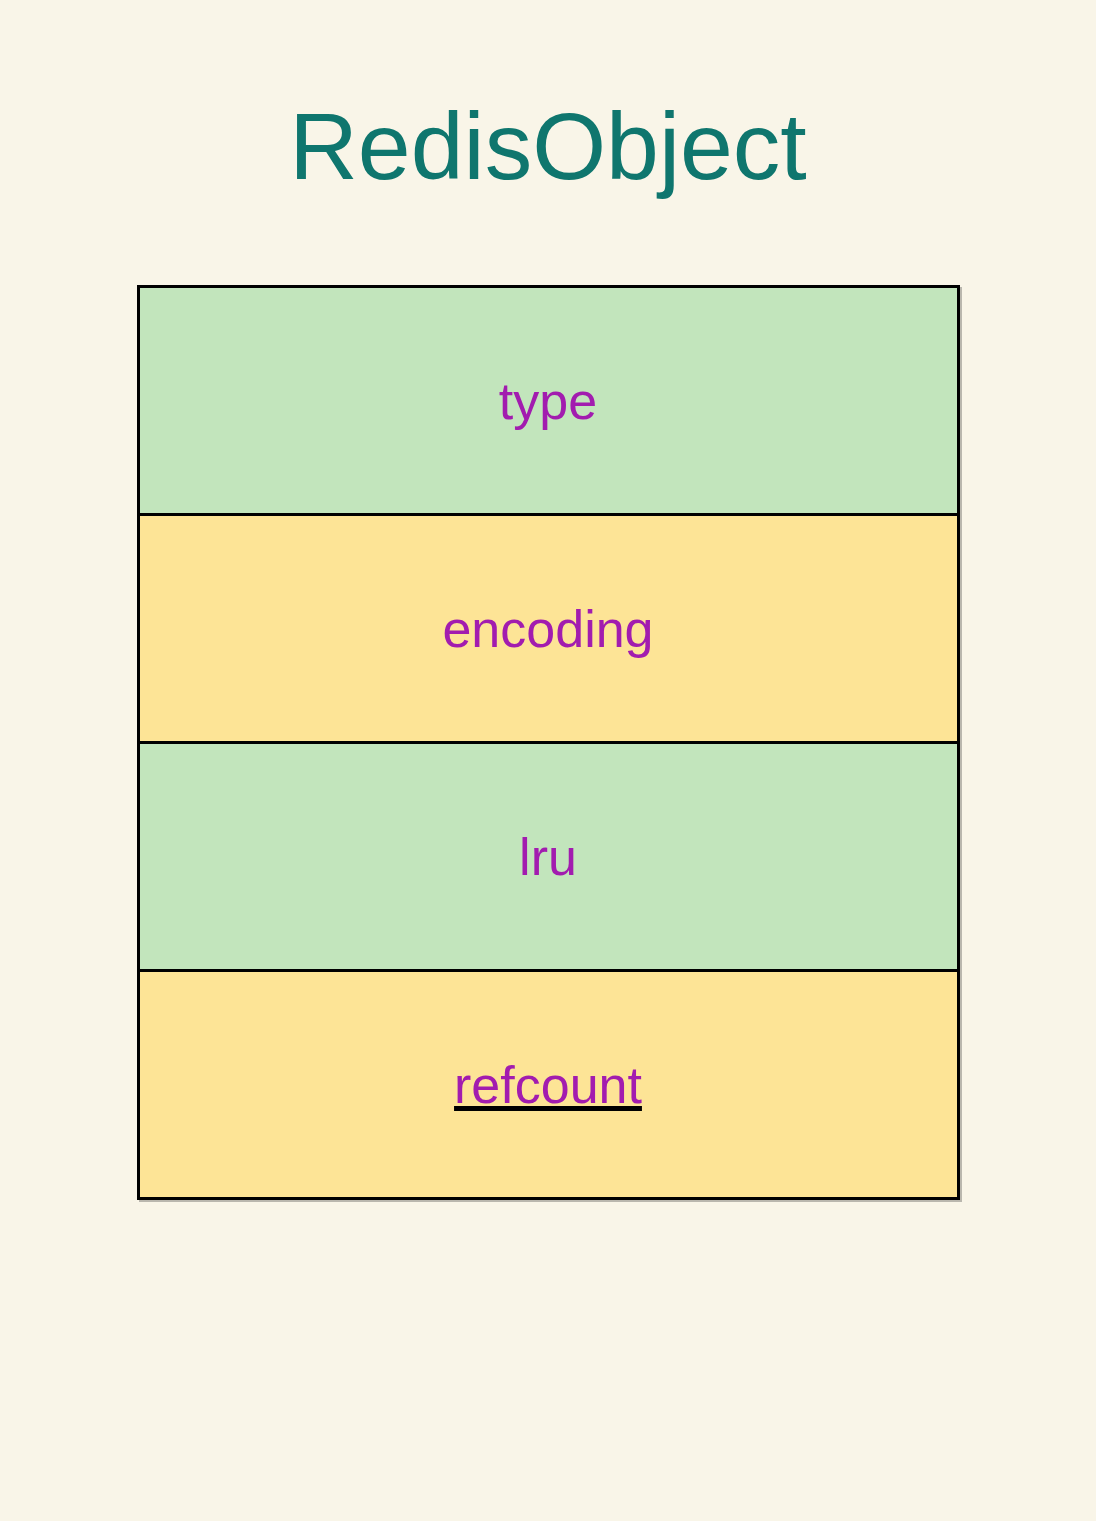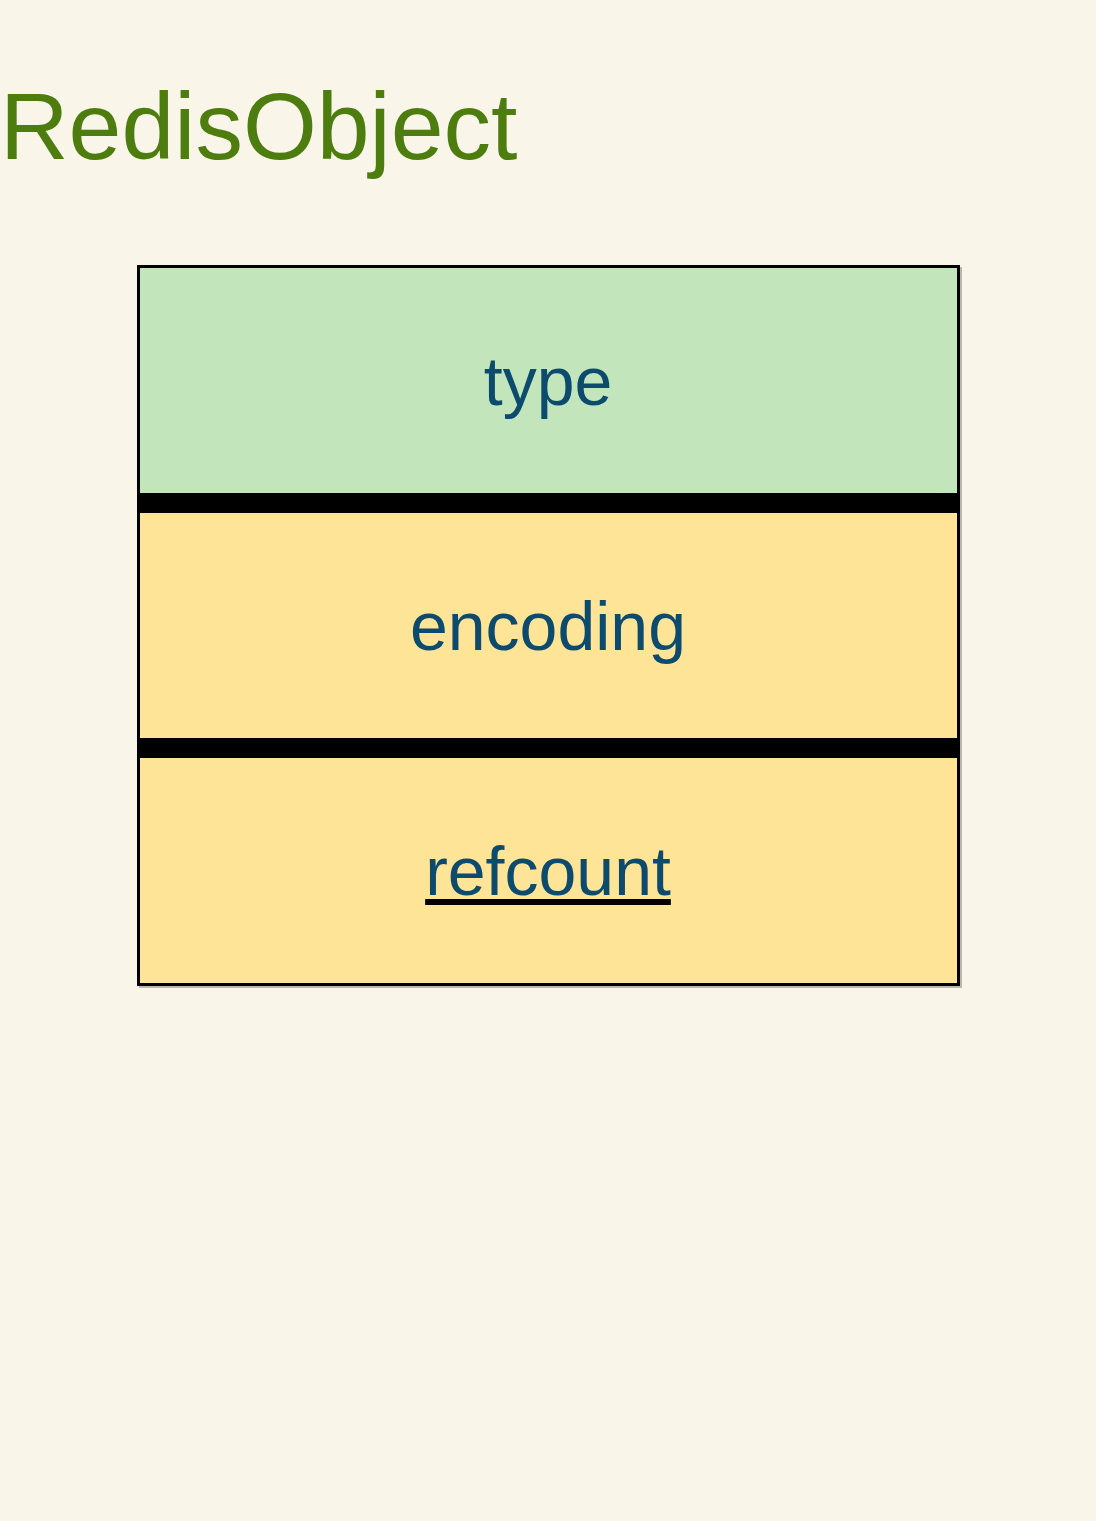--- a/index.html
+++ b/index.html
@@ -14,65 +14,69 @@
     color: #000000;
     overflow: hidden;
   }
   .page {
     width: 1096px;
     height: 1521px;
     position: relative;
   }
   .title {
     margin: 0;
-    padding-top: 72px;
+    padding-top: 92px;
+    text-align: center;
     font-size: 95px;
     font-weight: 400;
     letter-spacing: 0px;
     line-height: 1.15;
-    color: #4d7c0f;
+    color: #0f766e;
   }
   .struct {
     box-sizing: border-box;
     width: 823px;
     margin: 84px auto 0 auto;
     border: 3px solid #000000;
     background: #000000;
     box-shadow: 2px 2px 0 rgba(0,0,0,0.25);
   }
   .row {
     box-sizing: border-box;
     height: 225px;
     display: flex;
     align-items: center;
     justify-content: center;
   }
   .row + .row {
-    margin-top: 20px; 
+    margin-top: 3px; 
   }
   .row-label {
-    font-size: 68px;
+    font-size: 52px;
     font-weight: 400;
     line-height: 1;
-    color: #0c4a6e;
+    color: #a21caf;
   }
 </style>
 </head>
 <body style="background: rgb(249, 245, 232);">
 
 <div class="page">
   <h1 class="title">RedisObject</h1>
   <div class="struct" style="border-color: rgb(0, 0, 0); background: rgb(0, 0, 0);">
   <div class="row" style="background: rgb(194, 229, 188);">
     <span class="row-label">type</span>
   </div>
 
   <div class="row" style="background: rgb(253, 228, 150);">
     <span class="row-label">encoding</span>
   </div>
 
+  <div class="row" style="background: rgb(194, 229, 188);">
+    <span class="row-label">lru</span>
+  </div>
 
   <div class="row" style="background: rgb(253, 228, 150); text-decoration: underline;">
     <span class="row-label">refcount</span>
   </div>
 
 </div>
 </div>
 
 </body></html>

